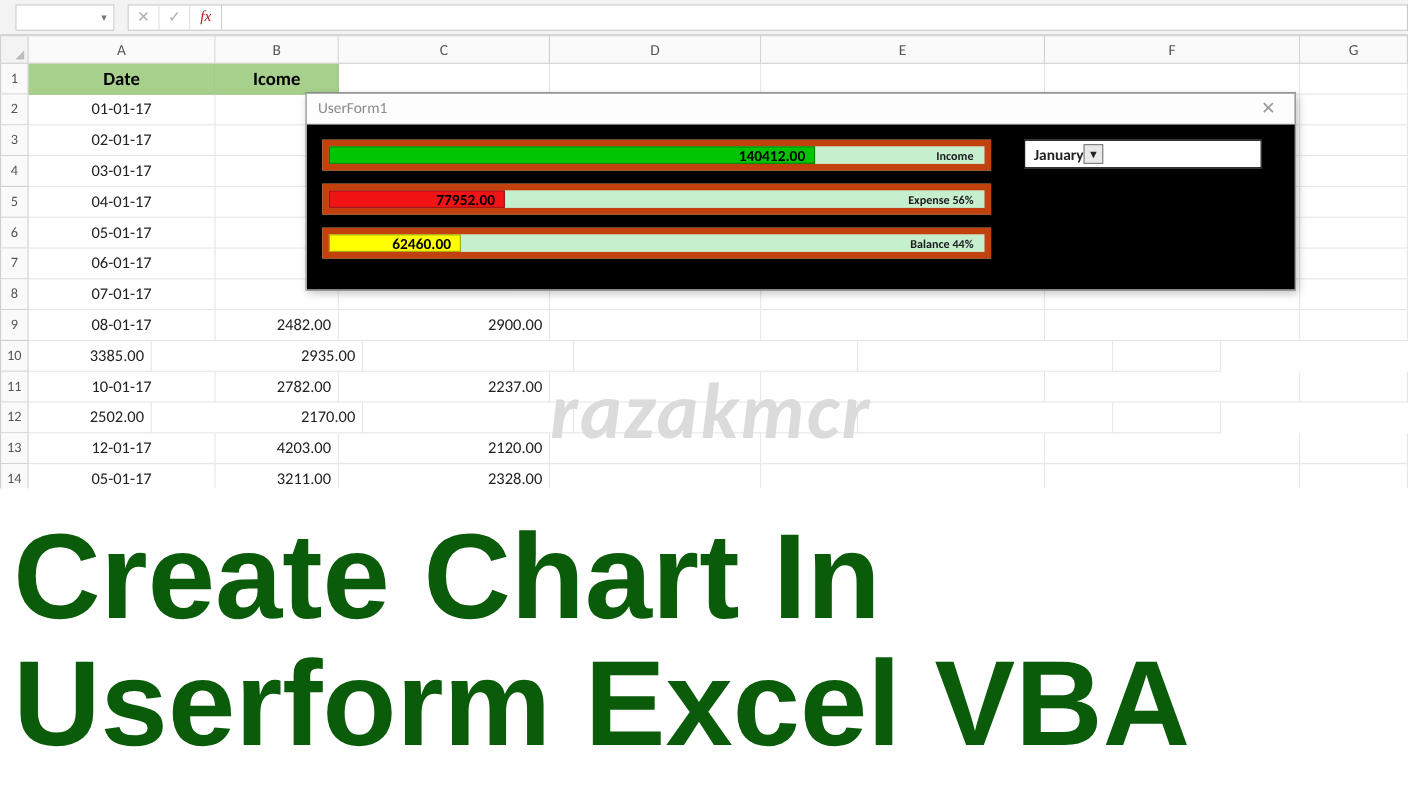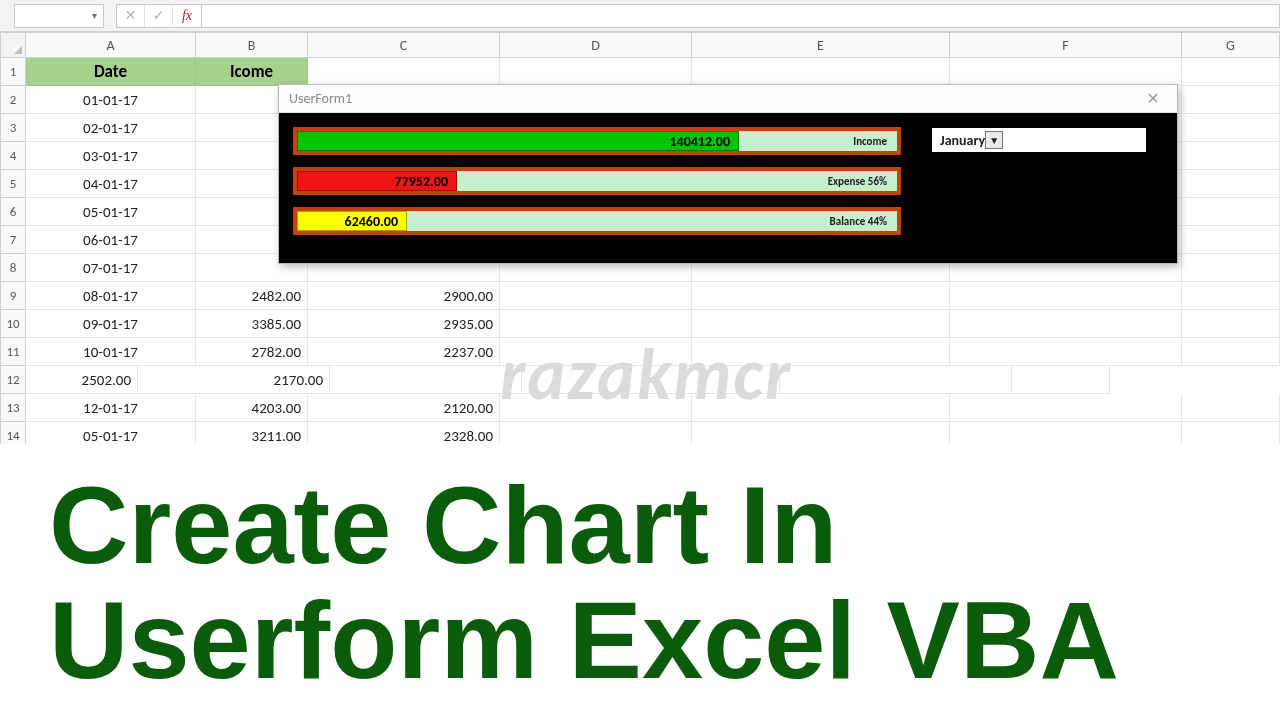--- a/index.html
+++ b/index.html
@@ -37,34 +37,34 @@
   .cD { width:192px; }
   .cE { width:258px; }
   .cF { width:232px; }
   .cG { width:98px; }
 
   
   .userform { position:absolute; left:278px; top:84px; width:900px; height:180px; background:#000000; border:1px solid #b9b9b9; box-shadow:2px 3px 8px rgba(0,0,0,0.25); }
   .uf-title { height:28px; display:flex; align-items:center; justify-content:space-between; padding:0 10px; color:#8a8a8a; font-size:14px; background:#fdfdfd; border-bottom:1px solid #ddd; }
   .uf-close { width:28px; text-align:center; color:#9a9a9a; font-size:16px; }
   .uf-body { position:relative; padding:14px 14px 0 14px; }
-  .bar-track { position:relative; height:28px; background:#c6efce; border:4px solid #c2410c; margin-bottom:12px; width:608px; }
+  .bar-track { position:relative; height:28px; background:#c6efce; border:6px solid #c2410c; margin-bottom:12px; width:608px; }
   .bar-fill { position:absolute; left:0; top:0; bottom:0; border:1px solid rgba(0,0,0,0.35); display:flex; align-items:center; justify-content:flex-end; padding-right:8px; font-weight:bold; font-size:14px; color:#000; }
   .bar-fill.income  { width:442px; background:#00c400; }
   .bar-fill.expense { width:160px; background:#f21414; }
-  .bar-fill.balance { width:110px; background:#ffff00; }
+  .bar-fill.balance { width:120px; background:#ffff00; }
   .bar-right-label { position:absolute; right:10px; top:0; bottom:0; display:flex; align-items:center; font-weight:bold; font-size:11px; color:#1b1b1b; }
   .uf-dropdown { position:absolute; left:652px; top:14px; width:216px; height:26px; background:#fff; border:1px solid #000; display:flex; align-items:center; justify-content:flex-start; padding:0 6px 0 8px; font-size:14px; font-weight:bold; }
   .uf-dropdown .dd-btn { width:18px; height:18px; background:#e9e9e9; border:1px solid #777; display:flex; align-items:center; justify-content:center; font-size:10px; }
 
   
   .watermark { position:absolute; left:500px; top:330px; font-size:72px; font-style:italic; font-weight:700; color:#dbdbdb; letter-spacing:2px; pointer-events:none; }
 
   
-  .big-title { position:absolute; left:0; top:444px; width:1280px; height:276px; background:#fff; display:flex; align-items:center;padding-left:37px; }
+  .big-title { position:absolute; left:0; top:444px; width:1280px; height:276px; background:#fff; display:flex; align-items:center; }
   .big-title-text { font-size:110px; line-height:1.05; font-weight:700; color:#0a5c0a; padding-left:12px; font-family: Arial, sans-serif; }
 </style>
 </head>
 <body>
 
 <div class="stage">
 
   <div class="formula-row">
     <div class="name-box">
       <span></span>
@@ -185,21 +185,20 @@
         <div class="cell cA center">08-01-17</div>
         <div class="cell cB right">2482.00</div>
         <div class="cell cC right">2900.00</div>
         <div class="cell cD"></div>
         <div class="cell cE"></div>
         <div class="cell cF"></div>
         <div class="cell cG"></div>
       </div>
       <div class="row">
         <div class="row-h">10</div>
-        <div class="cell cA center">09-01-17</div>
         <div class="cell cB right">3385.00</div>
         <div class="cell cC right">2935.00</div>
         <div class="cell cD"></div>
         <div class="cell cE"></div>
         <div class="cell cF"></div>
         <div class="cell cG"></div>
       </div>
       <div class="row">
         <div class="row-h">11</div>
         <div class="cell cA center">10-01-17</div>

